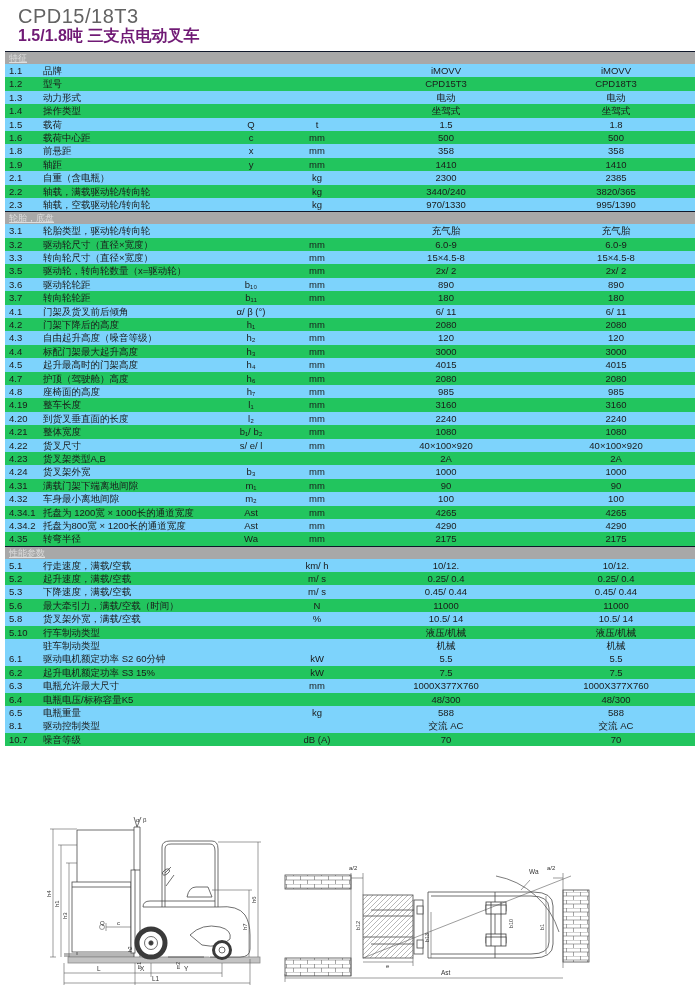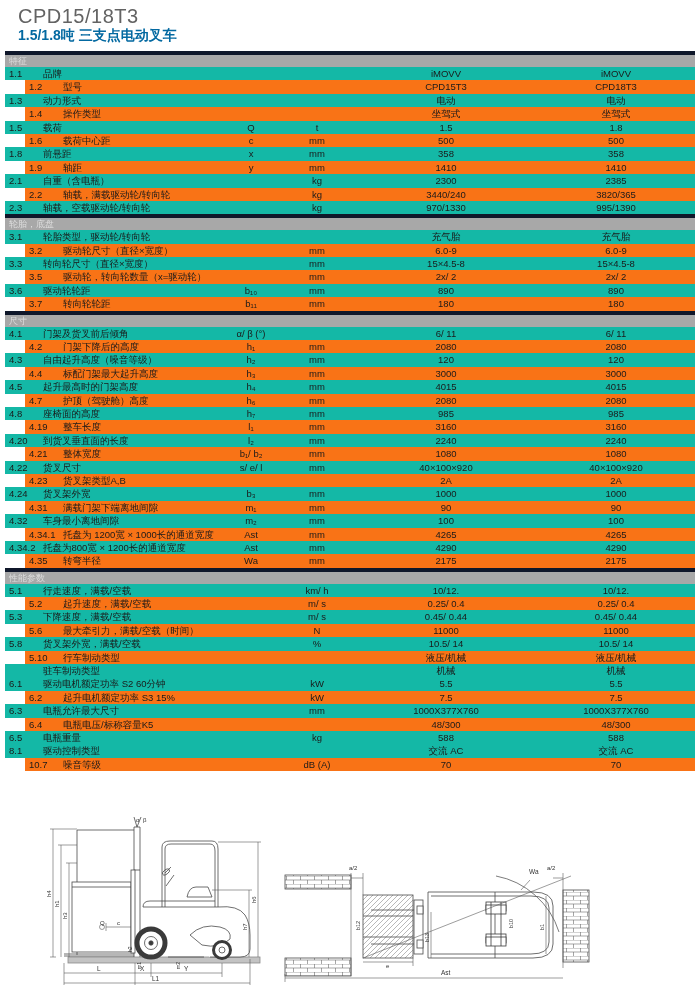--- a/index.html
+++ b/index.html
@@ -3,28 +3,28 @@
 <meta charset="utf-8">
 <style>
   html,body{margin:0;padding:0;}
   body{
     width:700px;height:993px;background:#ffffff;overflow:hidden;
     font-family:"Liberation Sans","DejaVu Sans",sans-serif;color:#1a1a1a;
     position:relative;
   }
   .header{padding:5px 8px 0 18px;}
   .title{font-size:20px;color:#636363;letter-spacing:.5px;line-height:22px;}
-  .subtitle{font-size:14px;font-weight:bold;color:#0369a1;line-height:17px;}
+  .subtitle{font-size:16px;font-weight:bold;color:#701a75;line-height:17px;}
   .spec-table{margin:7px 5px 0 5px;}
   .section-bar{
-    height:12px;line-height:12px;background:#a8a8a8;border-top:4px solid #0f172a;
-    color:#dedede;font-size:9px;padding-left:4px;overflow:hidden;
+    height:12px;line-height:12px;background:#a8a8a8;border-top:1px solid #0f172a;
+    color:#dedede;font-size:9px;padding-left:4px;overflow:hidden;text-decoration:underline;
   }
-  .spec-row{display:flex;height:13.4px;line-height:13.4px;font-size:9.5px;background:#14b8a6;}
-  .spec-row.alt{background:#f97316;margin-left:20px;}
+  .spec-row{display:flex;height:13.4px;line-height:13.4px;font-size:9.5px;background:#7dd3fc;}
+  .spec-row.alt{background:#22c55e;}
   .c-no{width:34px;padding-left:4px;flex:none;}
   .c-label{flex:1;overflow:hidden;white-space:nowrap;}
   .c-sym{width:56px;text-align:center;flex:none;}
   .c-unit{width:76px;text-align:center;flex:none;}
   .c-v1{width:182px;text-align:center;flex:none;}
   .c-v2{width:158px;text-align:center;flex:none;}
   .diagrams{position:absolute;left:0;top:812px;width:700px;height:181px;}
   .svg-abs{position:absolute;}
   svg text{font-family:"Liberation Sans","DejaVu Sans",sans-serif;fill:#333;}
 </style>
@@ -168,21 +168,20 @@
       <span class="c-v2">890</span>
     </div>
     <div class="spec-row alt">
       <span class="c-no">3.7</span>
       <span class="c-label">转向轮轮距</span>
       <span class="c-sym">b₁₁</span>
       <span class="c-unit">mm</span>
       <span class="c-v1">180</span>
       <span class="c-v2">180</span>
     </div>
-    <div class="section-bar">尺寸</div>
     <div class="spec-row">
       <span class="c-no">4.1</span>
       <span class="c-label">门架及货叉前后倾角</span>
       <span class="c-sym">α/ β (°)</span>
       <span class="c-unit"></span>
       <span class="c-v1">6/ 11</span>
       <span class="c-v2">6/ 11</span>
     </div>
     <div class="spec-row alt">
       <span class="c-no">4.2</span>

